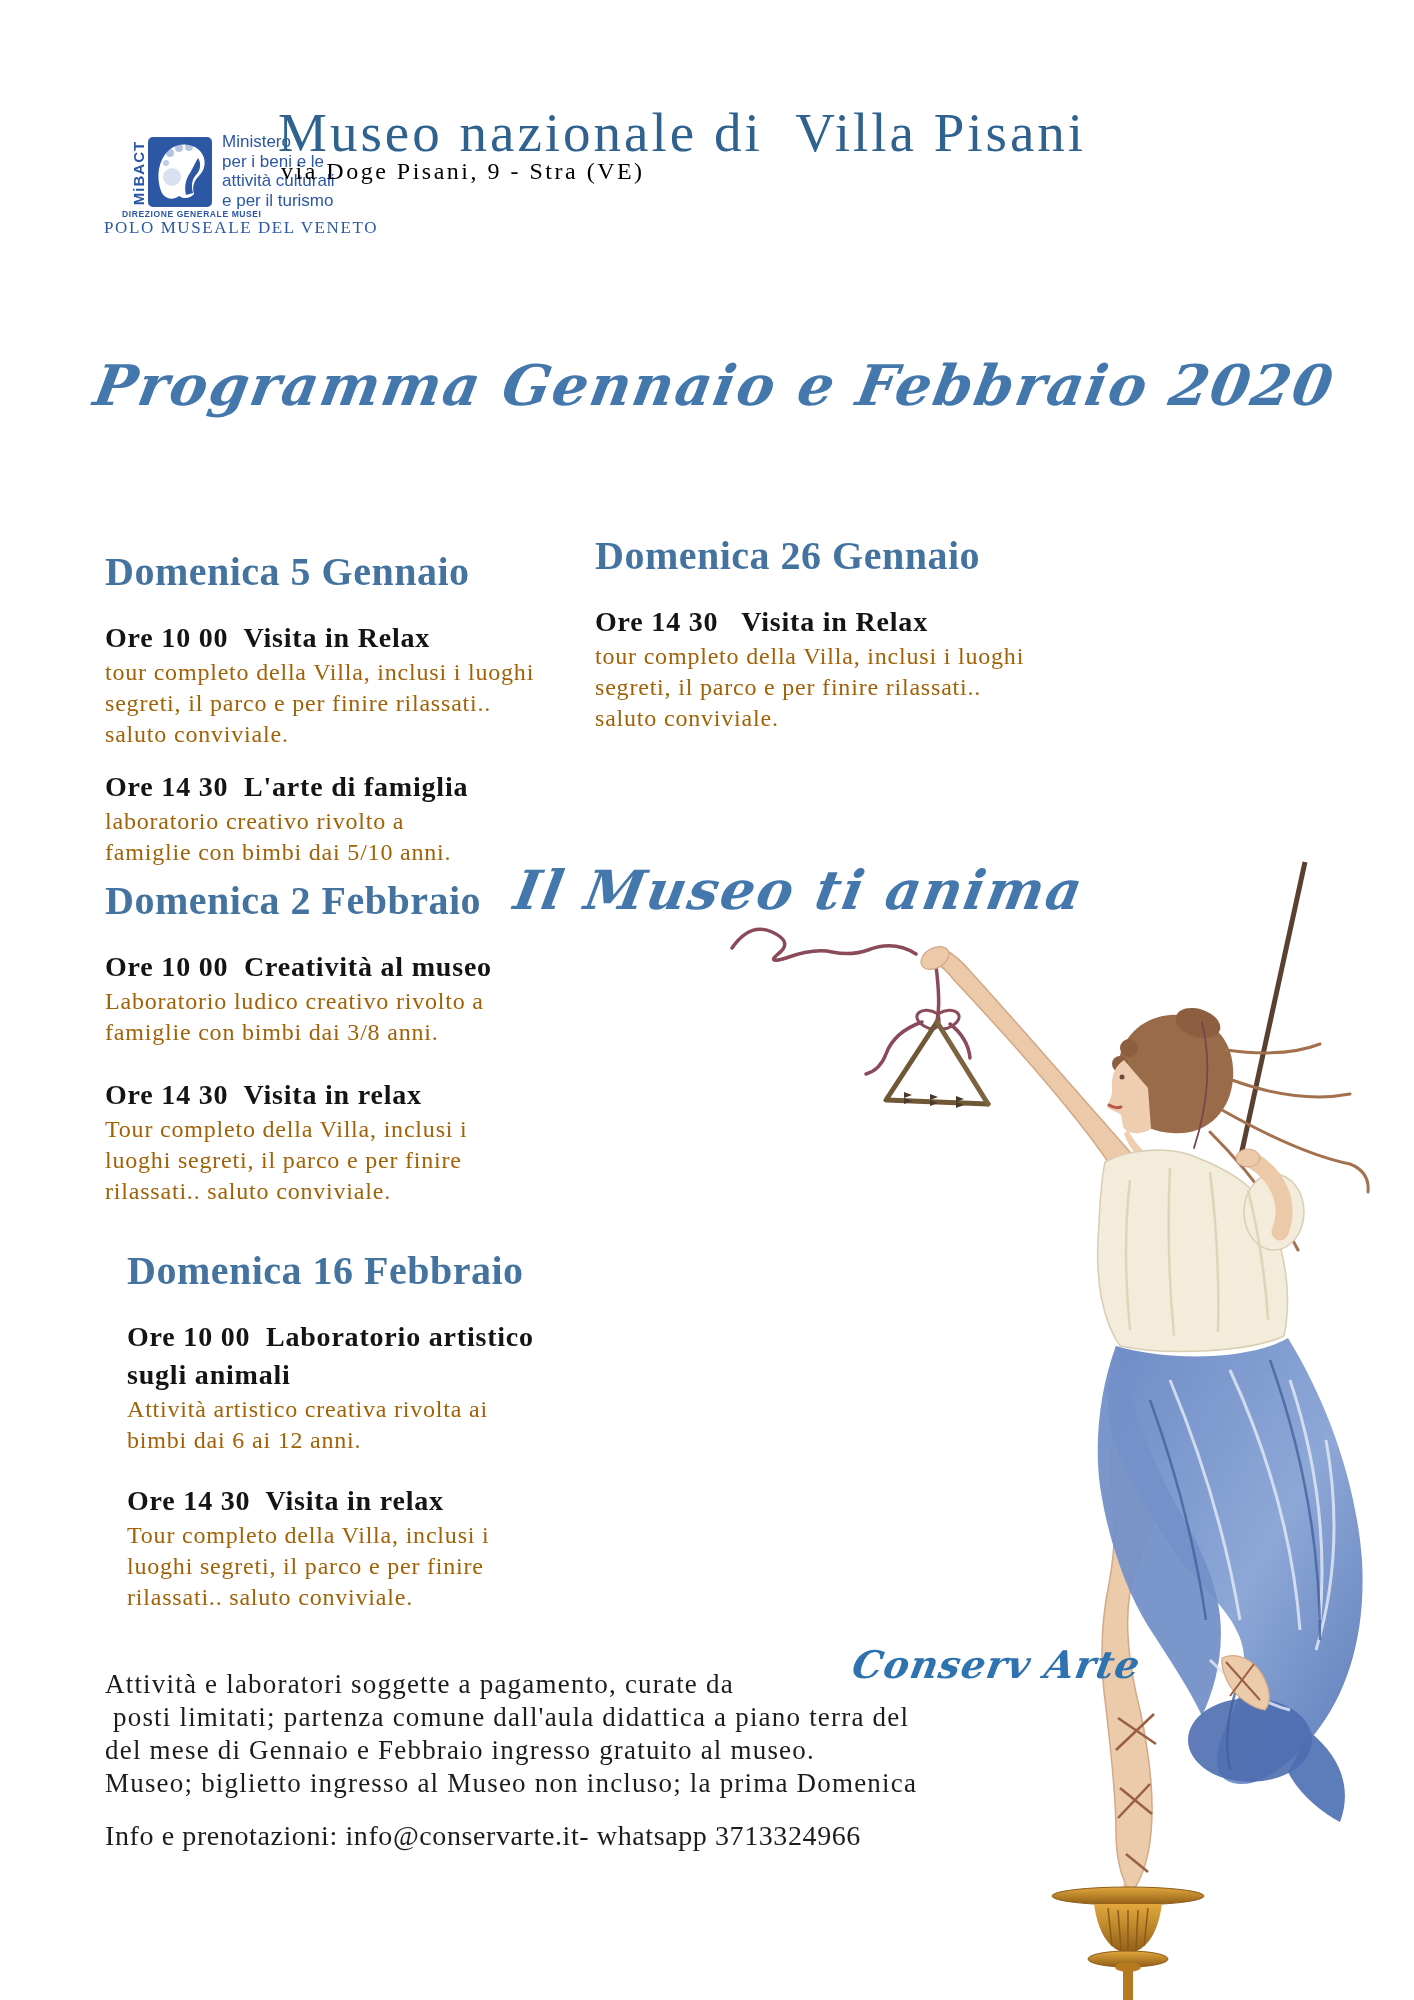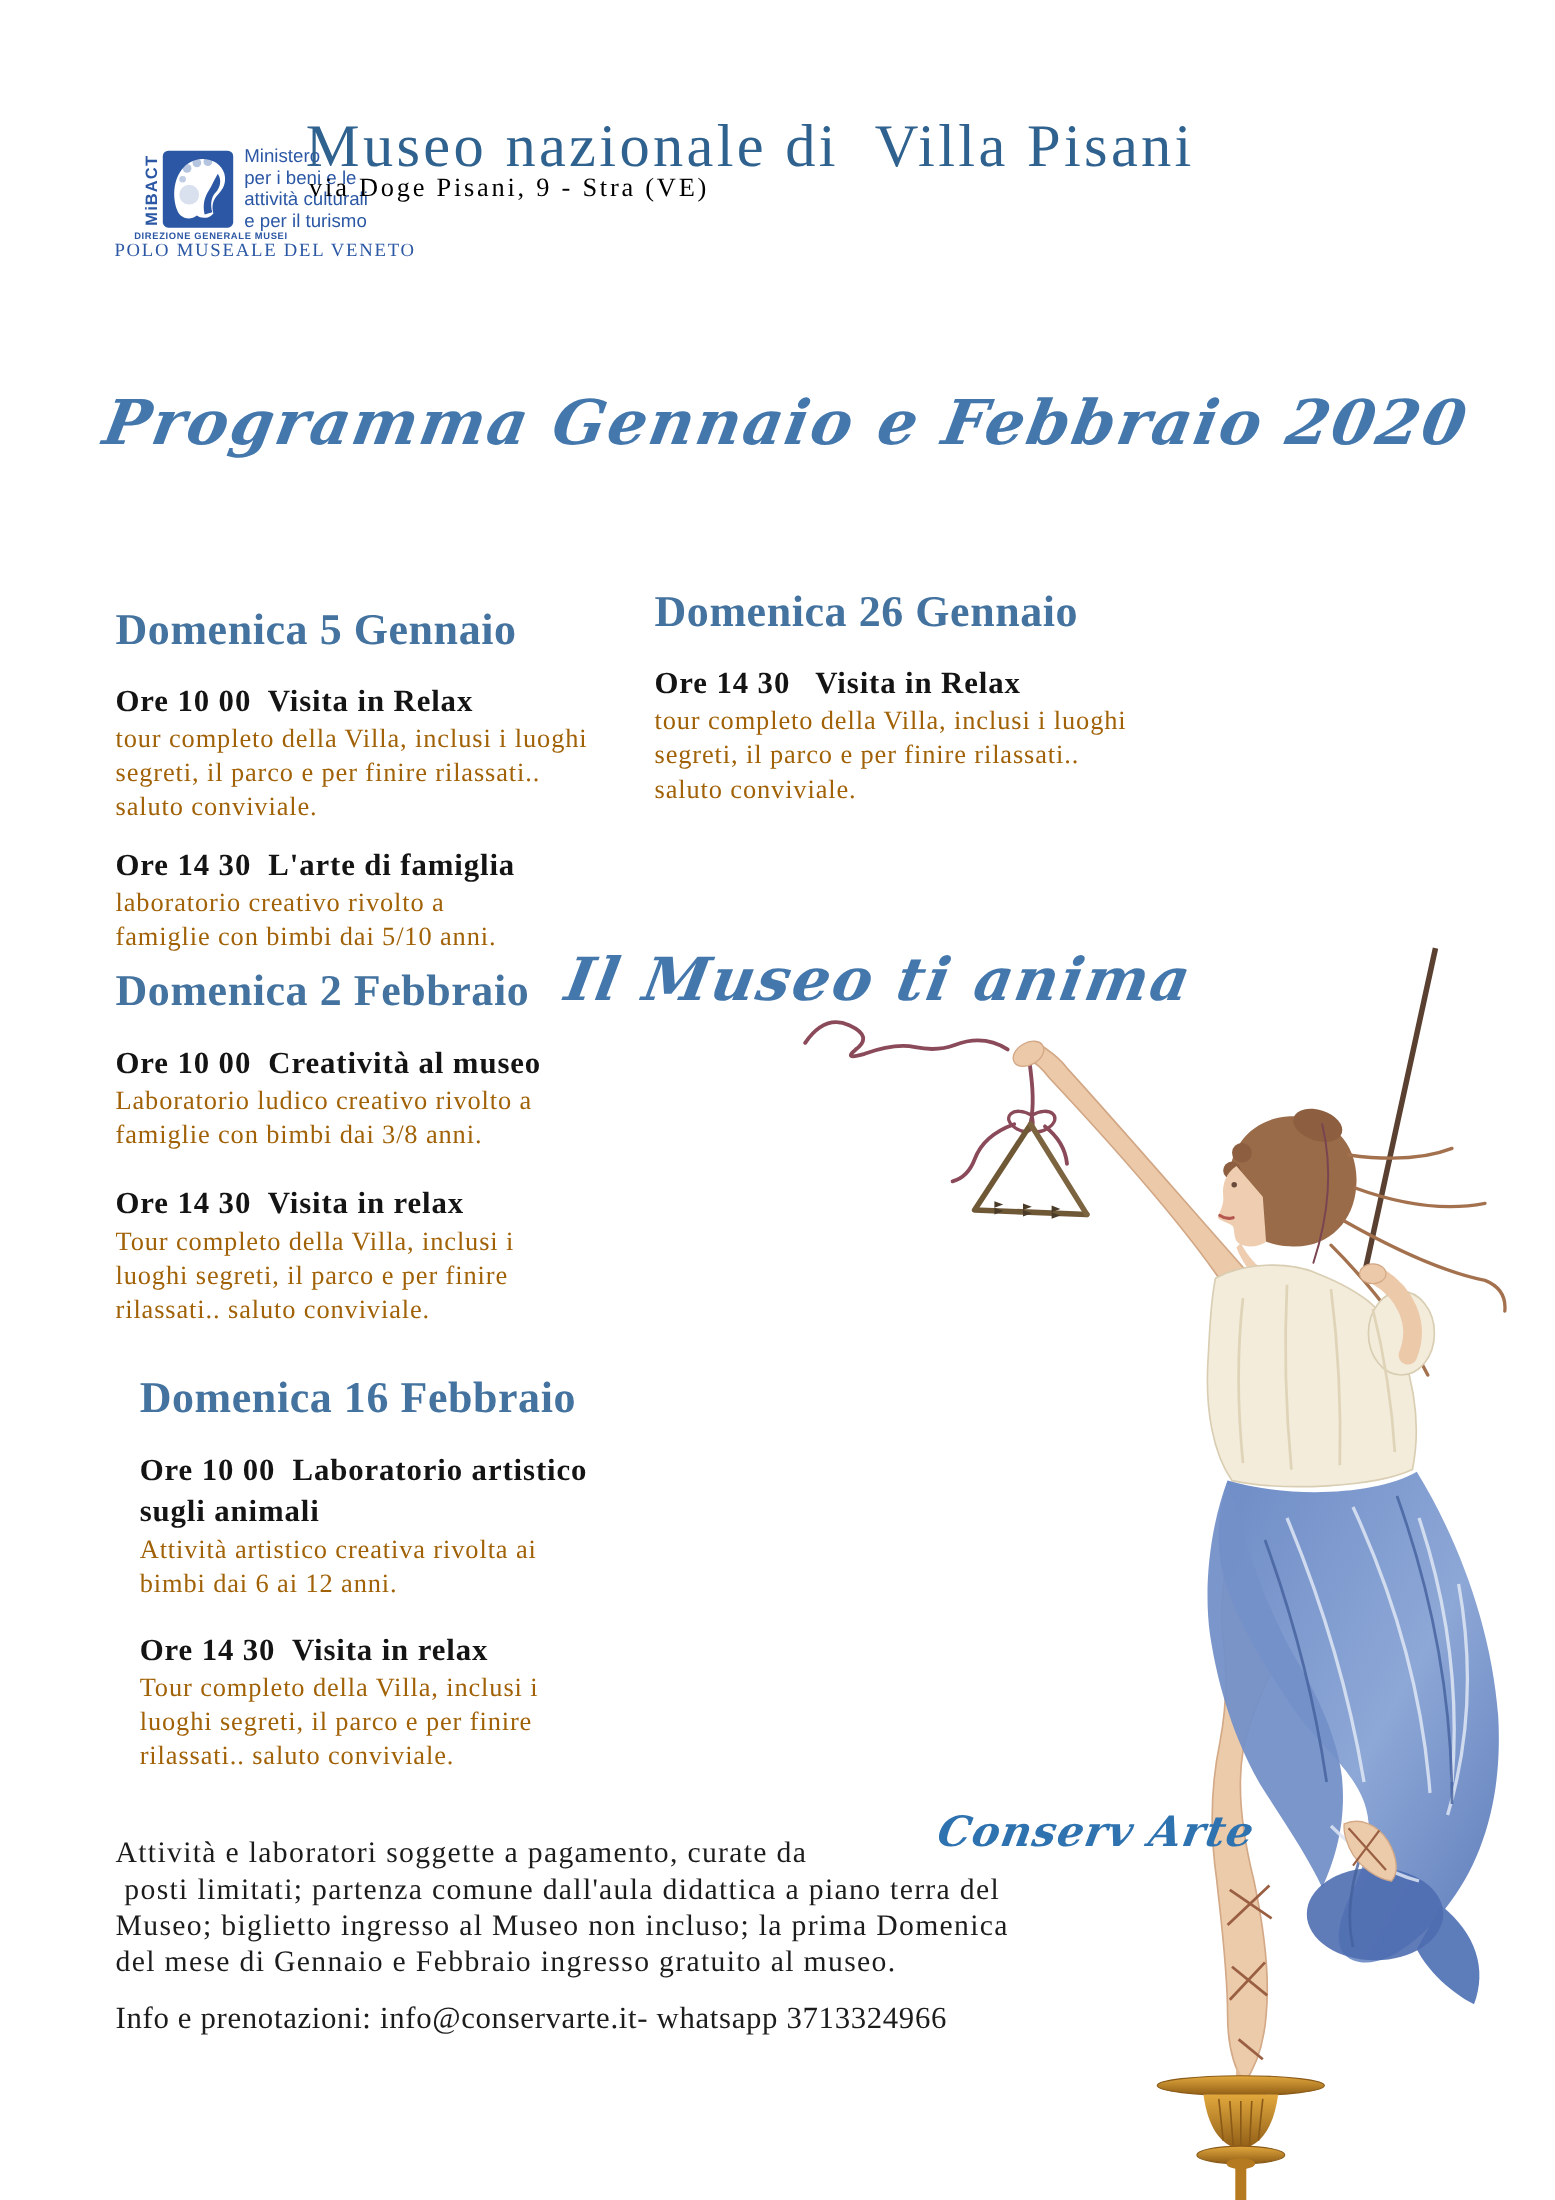--- a/index.html
+++ b/index.html
@@ -276,19 +276,19 @@
       <ellipse cx="478" cy="1207" rx="13" ry="5" fill="#b5791f"></ellipse>
       <rect x="473" y="1209" width="10" height="31" fill="#b5791f"></rect>
     </g>
   </svg>
 
   <div class="organizer script">Conserv Arte</div>
 
   <div class="footer">
     <div class="footer-line">Attività e laboratori soggette a pagamento, curate da</div>
     <div class="footer-line indent">posti limitati; partenza comune dall'aula didattica a piano terra del</div>
+    <div class="footer-line">del mese di Gennaio e Febbraio ingresso gratuito al museo.</div>
     <div class="footer-line">Museo; biglietto ingresso al Museo non incluso; la prima Domenica</div>
-    <div class="footer-line">del mese di Gennaio e Febbraio ingresso gratuito al museo.</div>
   </div>
 
   <div class="info-line">Info e prenotazioni: info@conservarte.it- whatsapp 3713324966</div>
 
 </div>
 
 </body></html>

